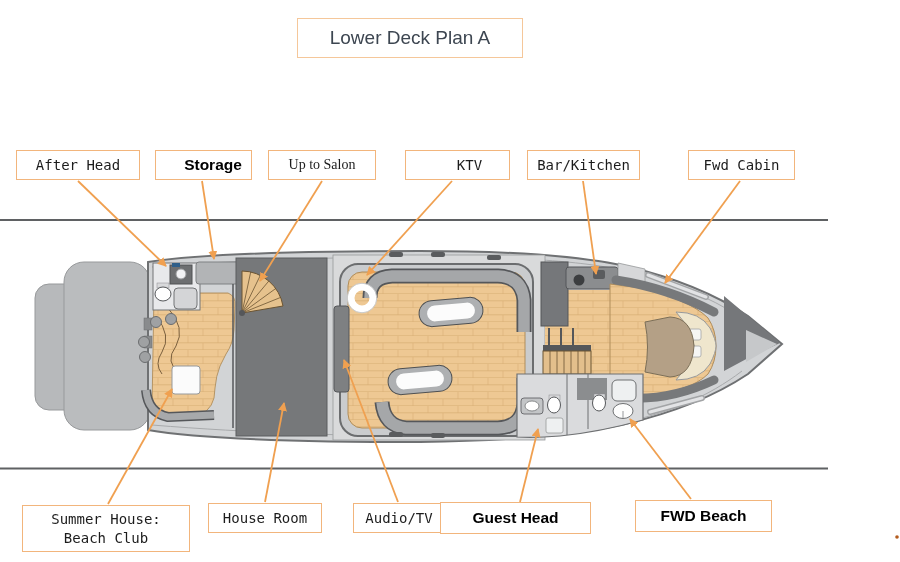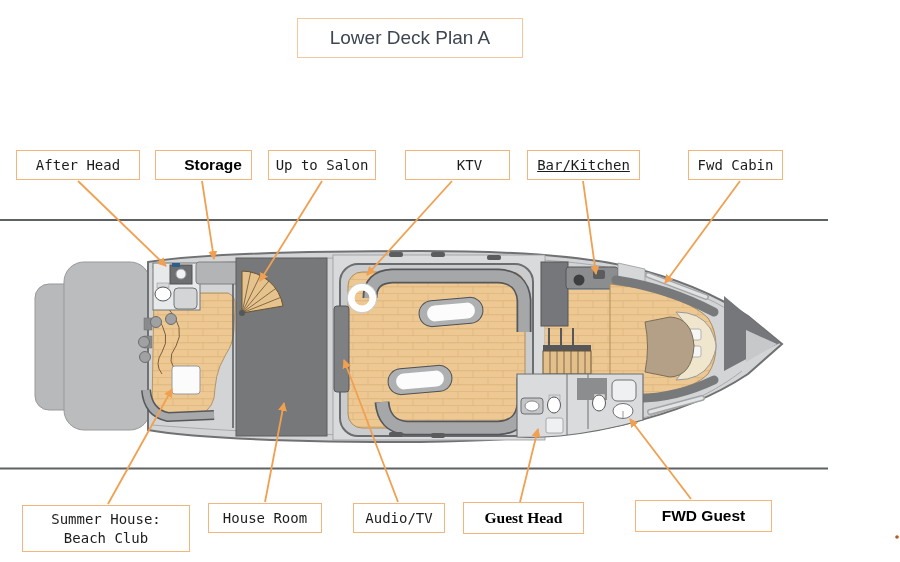--- a/index.html
+++ b/index.html
@@ -190,27 +190,27 @@
       <line x1="691" y1="499" x2="630" y2="419" marker-end="url(#ah)"></line>
     </g>
 
     <circle cx="897" cy="537" r="1.8" fill="#B35C1E"></circle>
   </svg>
 
   <div class="title-box">Lower Deck Plan A</div>
 
   <div class="callout" style="left:16px;top:150px;width:124px;height:30px;">After Head</div>
   <div class="callout sans" style="left:155px;top:150px;width:97px;height:30px;padding-left:19px;">Storage</div>
-  <div class="callout" style="left:268px;top:150px;width:108px;height:30px;">Up to Salon</div>
+  <div class="callout" style="left:268px;top:150px;width:108px;height:30px;font-family:Liberation Serif, serif;">Up to Salon</div>
   <div class="callout" style="left:405px;top:150px;width:105px;height:30px;padding-left:24px;">KTV</div>
-  <div class="callout" style="left:527px;top:150px;width:113px;height:30px;text-decoration:underline;">Bar/Kitchen</div>
-  <div class="callout" style="left:688px;top:150px;width:95px;height:30px;">Fwd Cabin</div>
+  <div class="callout" style="left:527px;top:150px;width:113px;height:30px;">Bar/Kitchen</div>
+  <div class="callout" style="left:688px;top:150px;width:107px;height:30px;">Fwd Cabin</div>
 
   <div class="callout" style="left:22px;top:505px;width:168px;height:47px;">
     <span>Summer House:</span>
     <span>Beach Club</span>
   </div>
   <div class="callout" style="left:208px;top:503px;width:114px;height:30px;">House Room</div>
   <div class="callout" style="left:353px;top:503px;width:92px;height:30px;">Audio/TV</div>
-  <div class="callout sans" style="left:463px;top:502px;width:121px;height:32px;font-family:Liberation Serif, serif;">Guest Head</div>
-  <div class="callout sans" style="left:635px;top:500px;width:137px;height:32px;">FWD Guest</div>
+  <div class="callout sans" style="left:440px;top:502px;width:151px;height:32px;">Guest Head</div>
+  <div class="callout sans" style="left:635px;top:500px;width:137px;height:32px;">FWD Beach</div>
 
 </div>
 
 </body></html>

